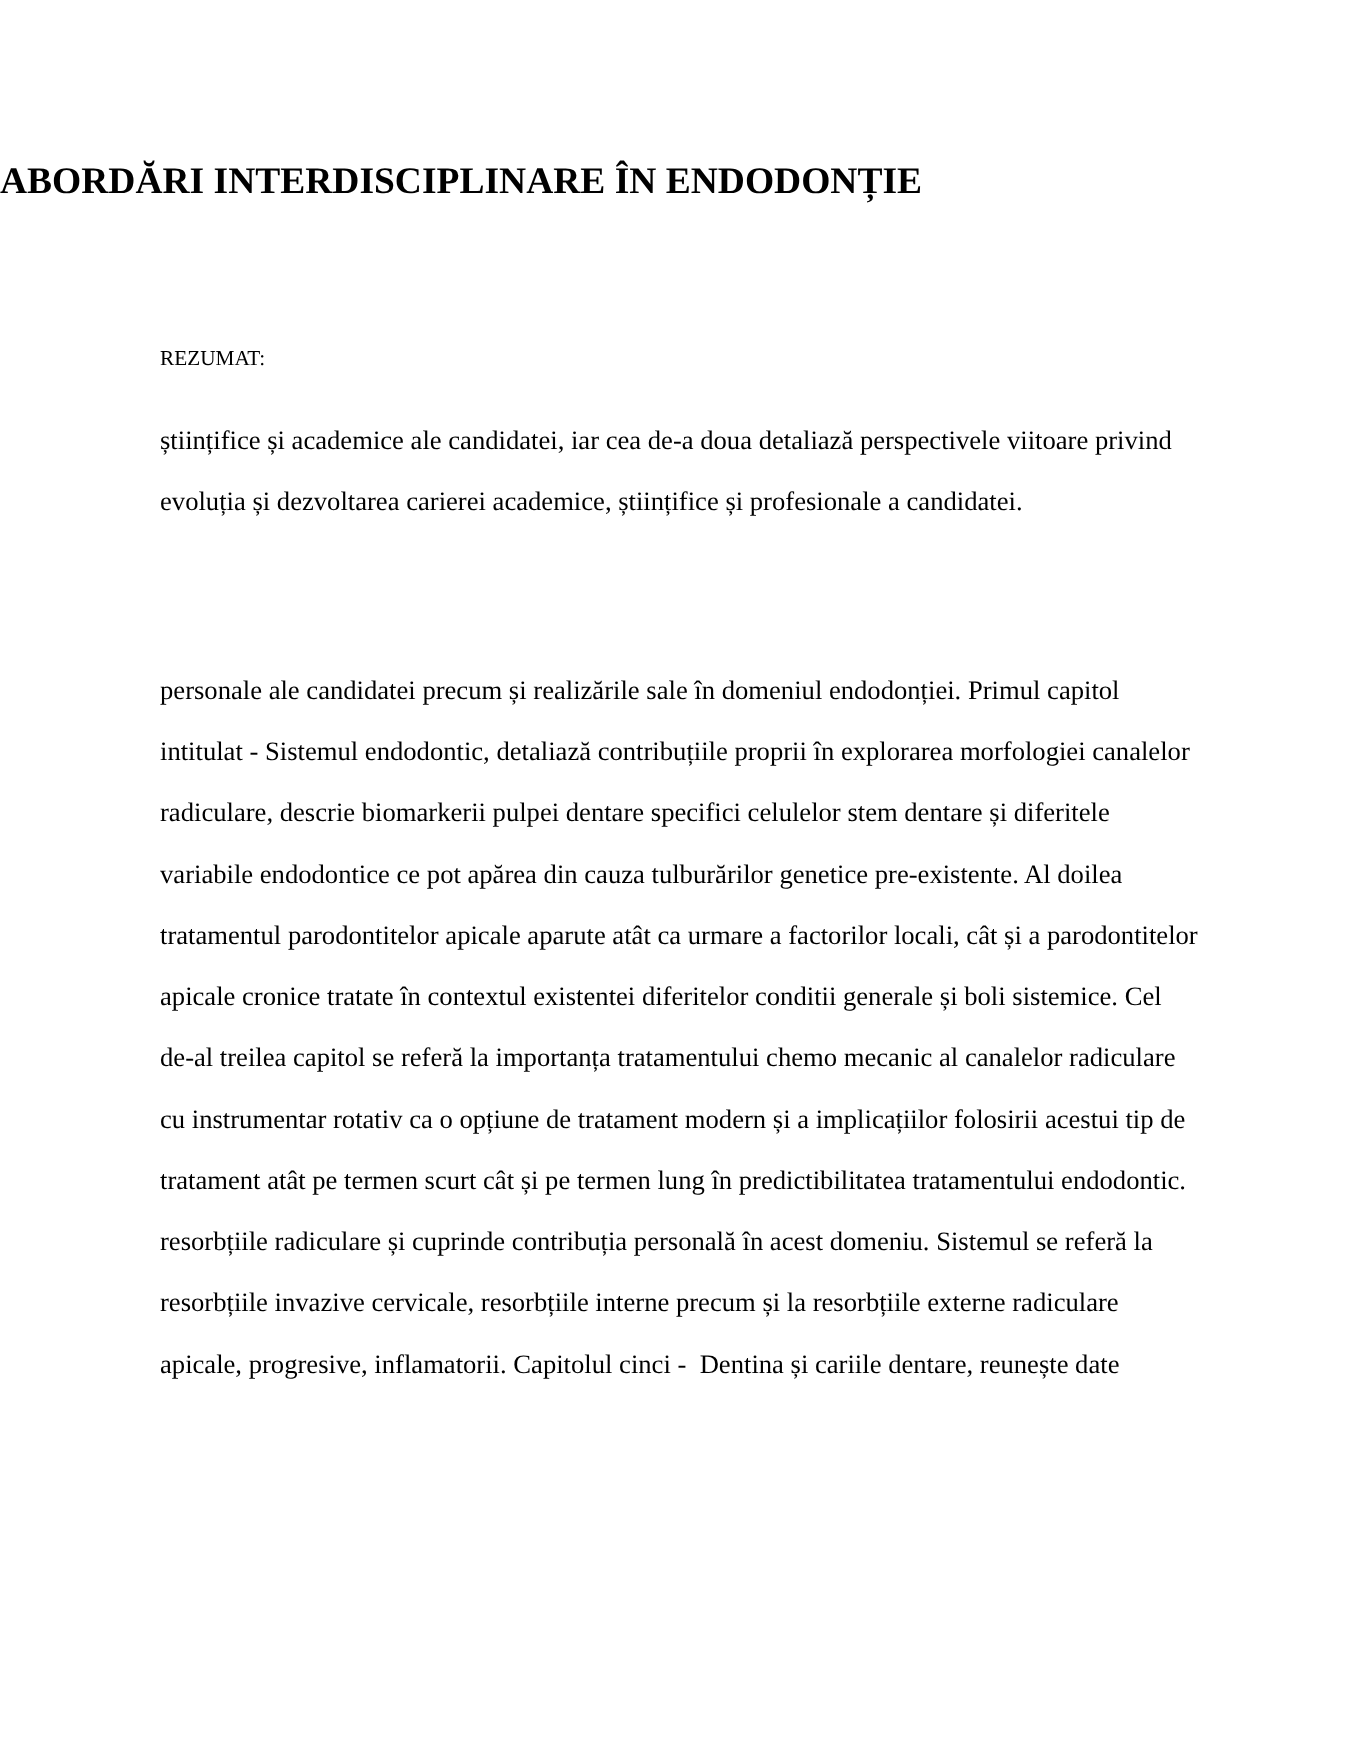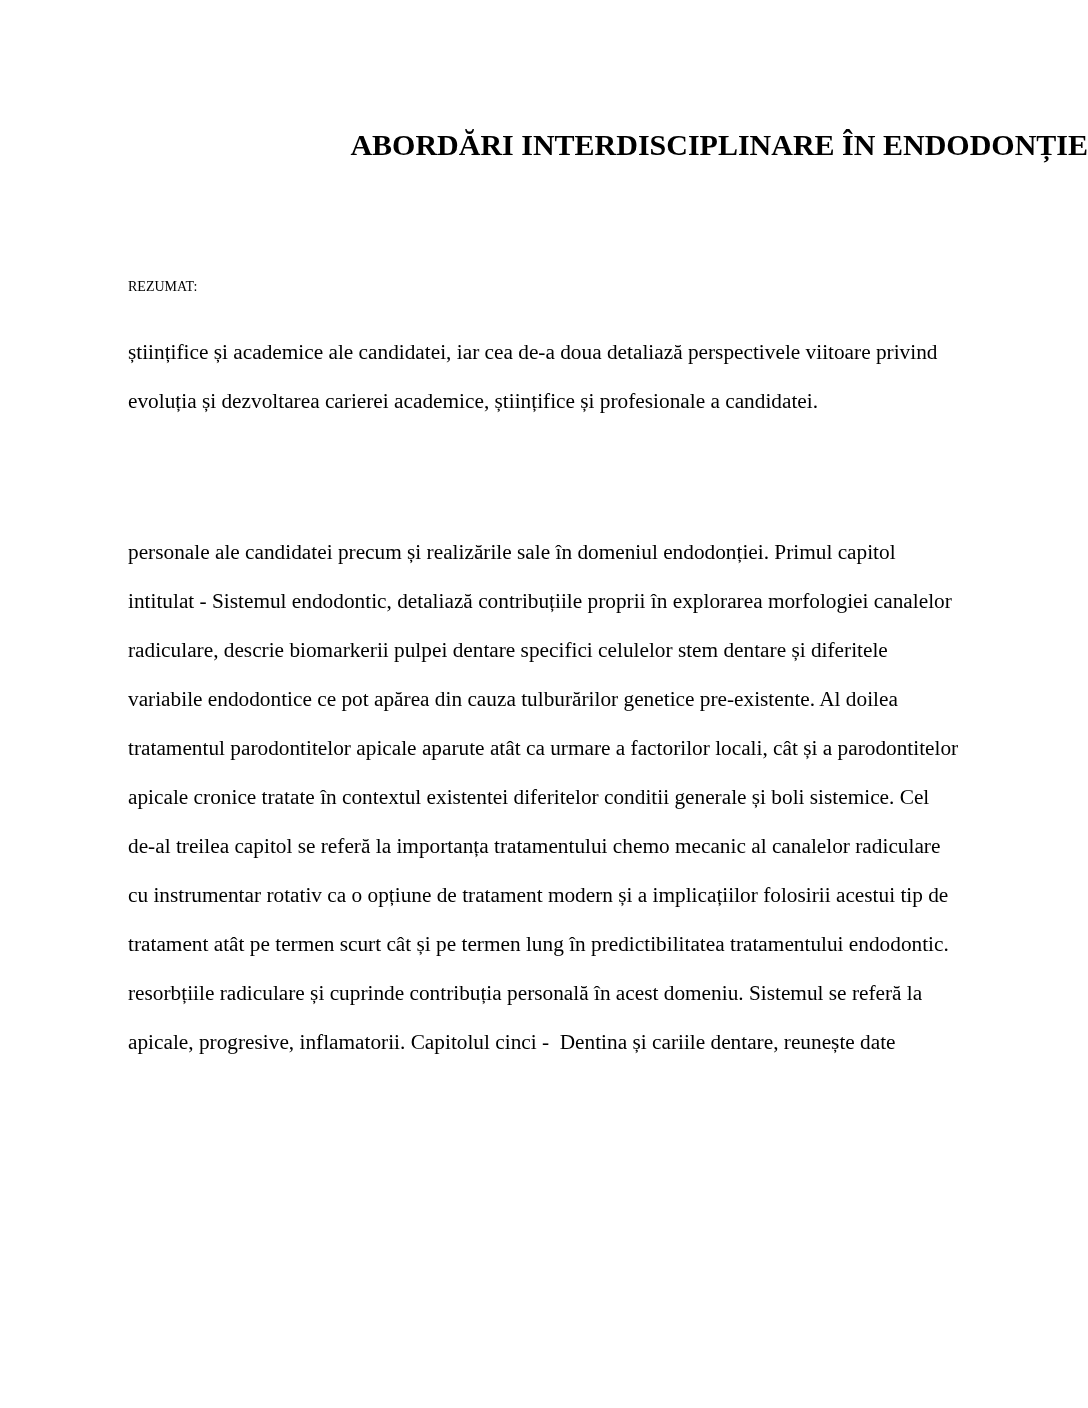--- a/index.html
+++ b/index.html
@@ -16,31 +16,31 @@
     color: #000000;
     font-family: "Liberation Serif", "DejaVu Serif", serif;
     overflow: hidden;
   }
   .doc-title {
     position: absolute;
     top: 127px;
     left: 0;
     width: 100%;
     margin: 0;
-    text-align: right;
+    text-align: left;
     font-size: 30px;
     line-height: 36px;
     font-weight: bold;
     white-space: pre;
   }
   .abstract-label {
     position: absolute;
     top: 262px;
     left: 128px;
-    font-size: 14px;
+    font-size: 17px;
     line-height: 49px;
     font-weight: normal;
     white-space: pre;
     text-align: right;
   }
   .para {
     position: absolute;
     left: 128px;
     width: 835px;
     font-size: 21.3px;
@@ -70,16 +70,17 @@
       <div class="text-line">personale ale candidatei precum și realizările sale în domeniul endodonției. Primul capitol</div>
       <div class="text-line">intitulat - Sistemul endodontic, detaliază contribuțiile proprii în explorarea morfologiei canalelor</div>
       <div class="text-line">radiculare, descrie biomarkerii pulpei dentare specifici celulelor stem dentare și diferitele</div>
       <div class="text-line">variabile endodontice ce pot apărea din cauza tulburărilor genetice pre-existente. Al doilea</div>
       <div class="text-line">tratamentul parodontitelor apicale aparute atât ca urmare a factorilor locali, cât și a parodontitelor</div>
       <div class="text-line">apicale cronice tratate în contextul existentei diferitelor conditii generale și boli sistemice. Cel</div>
       <div class="text-line">de-al treilea capitol se referă la importanța tratamentului chemo mecanic al canalelor radiculare</div>
       <div class="text-line">cu instrumentar rotativ ca o opțiune de tratament modern și a implicațiilor folosirii acestui tip de</div>
       <div class="text-line">tratament atât pe termen scurt cât și pe termen lung în predictibilitatea tratamentului endodontic.</div>
       <div class="text-line">resorbțiile radiculare și cuprinde contribuția personală în acest domeniu. Sistemul se referă la</div>
+      <div class="text-line">resorbțiile invazive cervicale, resorbțiile interne precum și la resorbțiile externe radiculare</div>
       <div class="text-line">apicale, progresive, inflamatorii. Capitolul cinci -  Dentina și cariile dentare, reunește date</div>
     </div>
 
 </div>
 
 </body></html>

